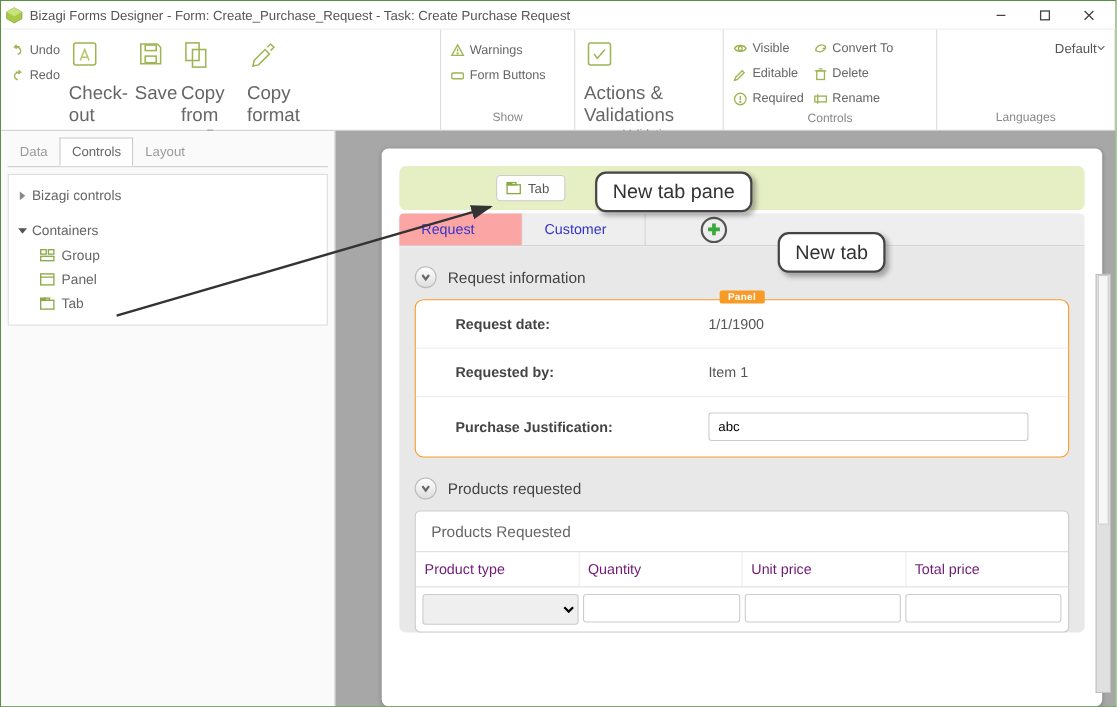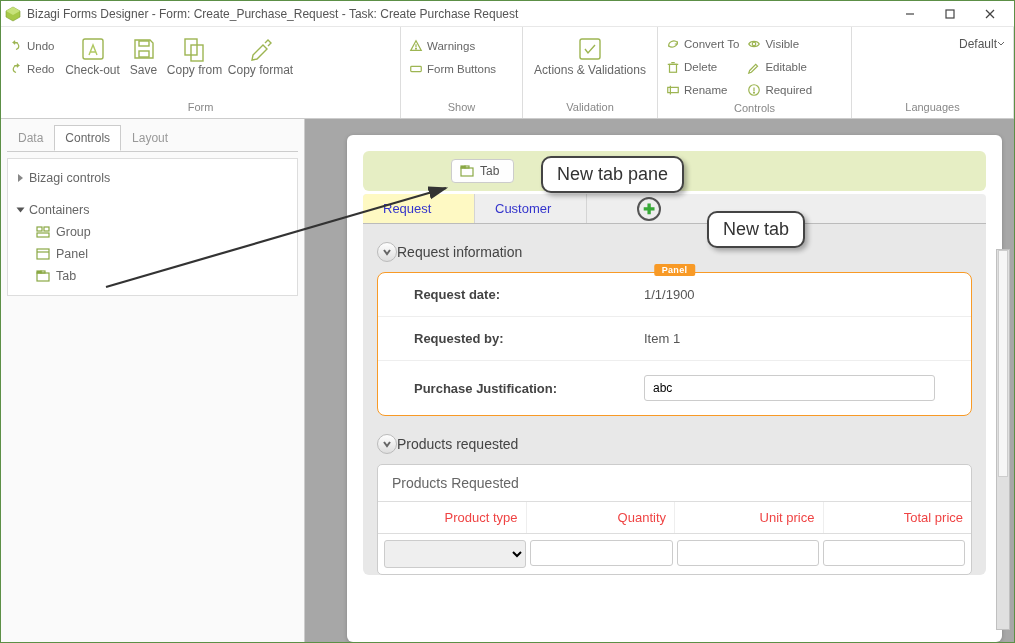--- a/index.html
+++ b/index.html
@@ -13,21 +13,21 @@
   .titlebar .winbtn { width: 40px; height: 24px; display: flex; align-items: center; justify-content: center; cursor: pointer; }
   .titlebar .winbtn svg { width: 10px; height: 10px; stroke: #444; stroke-width: 1.2; fill: none; }
 
   
   .ribbon { height: 92px; border-bottom: 1px solid #ccc; display: flex; background: #fff; }
   .ribgroup { border-right: 1px solid #ddd; display: flex; flex-direction: column; align-items: stretch; }
   .ribgroup .body { flex: 1; display: flex; align-items: flex-start; padding: 4px 8px 0; }
   .ribgroup .label { text-align: center; color: #888; font-size: 11px; height: 18px; line-height: 14px; }
   .ribcol { display: flex; flex-direction: column; align-items: flex-start; padding-right: 8px; font-size: 11.5px; color: #666; gap: 1px;}
   .ribcol .row { display: flex; align-items: center; gap: 4px; cursor: pointer; height: 22px; }
-  .ribbig { display: flex; flex-direction: column; align-items: center; justify-content: center; width: 60px; cursor: pointer; gap: 0; margin-top: 4px; color:#666; font-size:12px;}
+  .ribbig { display: flex; flex-direction: column; justify-content: center; width: 60px; cursor: pointer; gap: 12px; margin-top: 4px; color:#666; font-size:17px;}
   .ribsmallicon { width: 14px; height: 14px; stroke:#9db552; fill:none; stroke-width:1.4; }
   .ribbigicon { width: 28px; height: 28px; stroke:#9db552; fill:none; stroke-width:1.4; }
 
   
   .main { position: absolute; top: 118px; left:0; right:0; bottom:0; display:flex; }
   .sidebar { width: 304px; background:#fafafa; border-right:1px solid #ccc; padding:6px; }
   .tabs { display:flex; border-bottom:1px solid #ccc; margin-bottom:6px;align-items:flex-end; }
   .tabs .tab { padding: 5px 10px; color:#999; border:1px solid transparent; cursor:pointer; font-size:12px;}
   .tabs .tab.active { background:#fff; border-color:#ccc #ccc #fff; border-style:solid; color:#666; border-width:1px; }
   .panelbox { background:#fff; border:1px solid #ddd; padding:8px; font-size:12.5px; color:#666;}
@@ -36,43 +36,43 @@
   .tree-caret.open { transform: rotate(90deg); border-left-color:#555;}
   .tree-child { padding-left: 20px; display:flex; align-items:center; gap:6px; padding-top:4px; padding-bottom:4px; cursor:pointer;}
   .tabicon { width:14px; height:14px; }
 
   .canvas { flex:1; background:#a7a7a7; padding: 16px 12px 0 42px; position:relative;}
   .formcard { background:#fff; border-radius:6px; padding:16px; height: 100%; box-shadow: 0 1px 4px rgba(0,0,0,0.2);}
   .greenstrip { background:#e6eec4; border-radius:6px; padding:8px; display:flex; align-items:center; margin-bottom:3px;}
   .tabchip { background:#fefefe; border:1px solid #ccc; border-radius:4px; padding:4px 14px 4px 8px; display:flex; align-items:center; gap:6px; margin-left:80px; cursor:pointer; color:#555;}
   .formtabs { display:flex; align-items:center; background:#eee; border-bottom:1px solid #bbb; border-radius:4px 4px 0 0;}
   .formtab { padding:7px 20px; cursor:pointer; color:#3434cc; font-size:13px; border-right:1px solid #d4d4d4; width: 112px; }
-  .formtab.active { background:#fef9c3; color:#3434cc; font-weight:500; border-radius:4px 0 0 0;}
+  .formtab.active { background:#fca5a5; color:#3434cc; font-weight:500; border-radius:4px 0 0 0;}
   .addtab { width:24px; height:24px; display:flex; align-items:center; justify-content:center; margin-left: 50px; cursor:pointer;}
   .addtab-ring { border:2.5px solid #555; border-radius:50%; width:28px; height:24px; display:flex; align-items:center; justify-content:center;}
   .plus { font-size:14px; color:#38a938; font-weight:bold;}
 
   .formbody { background:#e8e8e8; padding:14px 14px 0; border-radius:0 0 6px 6px;}
-  .collapser { display:flex; align-items:center; padding:4px 0 10px; color:#444; font-size:14px;}
+  .collapser { display:flex; align-items:center; gap:10px; padding:4px 0 10px; color:#444; font-size:14px;}
   .chev { width:20px; height:20px; border-radius:50%; background:linear-gradient(#fefefe,#dedede); border:1px solid #bbb; display:flex; align-items:center; justify-content:center;}
   .chev svg{ width:10px;height:10px; stroke:#666; stroke-width:2; fill:none;}
 
   .orangepanel { background:#fff; border:1.5px solid #f89a26; border-radius:8px; padding:0; position:relative;}
   .orangebadge { position:absolute; top:-9px; left:50%; transform:translateX(-50%); background:#f89a26; color:#fff; font-size:9px; padding:1px 8px; border-radius:2px; font-weight:bold; letter-spacing:0.3px;}
   .fieldrow { display:flex; border-bottom:1px solid #eee; padding:14px 36px; align-items:center;}
   .fieldrow:last-child{border-bottom:none;}
   .fieldrow .lbl { width: 230px; font-weight:bold; color:#444; font-size:13px;}
   .fieldrow .val { flex:1; color:#555; font-size:13px;}
   .fieldrow input { flex:1; border:1px solid #ccc; border-radius:3px; padding:5px 8px; font-size:12px;}
 
   .productsblock{ margin-top:14px;}
   .gridwrap{ background:#fff; border:1px solid #ccc; border-radius:5px; padding:0; }
   .gridhead{ padding:10px 14px; color:#666; font-size:14px; border-bottom:1px solid #ddd;}
   .gridcols{ display:flex; border-bottom:1px solid #ddd;}
-  .gridcols .gc{ flex:1; text-align:right; padding:8px; color:#ef4444; font-size:13px; border-right:1px solid #eee;}
+  .gridcols .gc{ flex:1; text-align:left; padding:8px; color:#701a75; font-size:13px; border-right:1px solid #eee;}
   .gridcols .gc:last-child{border-right:none;}
   .gridinputs{ display:flex; padding:6px; gap:4px;}
   .gridinputs .gi{ flex:1;}
   .gridinputs select, .gridinputs input{ width:100%; border:1px solid #ccc; border-radius:3px; padding:5px; font-size:12px;}
 
   
   .callout { position:absolute; background:#fff; border:2px solid #444; border-radius:10px; padding:6px 14px; font-size:18px; color:#333; box-shadow: 3px 3px 5px rgba(0,0,0,0.3); z-index:50;}
   
   
   .arrowsvg { position:absolute; top:0; left:0; pointer-events:none; z-index:40;}
@@ -192,61 +192,61 @@
         </div>
     </div>
     <div class="label">Validation</div>
   </div>
 
   <div class="ribgroup" style="flex:0 0 194px">
     <div class="body">
       <div class="ribcol" style="padding-top:2px">
         <div class="row">
             <svg class="ribsmallicon" viewBox="0 0 16 16">
+              <path d="M2 8 C4 4 12 4 14 8 C12 12 4 12 2 8 Z"></path>
+              <circle cx="8" cy="8" r="2"></circle>
+            </svg>
+            <span>Visible</span>
+          </div>
+        <div class="row">
+            <svg class="ribsmallicon" viewBox="0 0 16 16">
+              <path d="M3 12 l7-7 2 2 -7 7 -3 1 z"></path>
+            </svg>
+            <span>Editable</span>
+          </div>
+        <div class="row">
+            <svg class="ribsmallicon" viewBox="0 0 16 16">
+              <circle cx="8" cy="8" r="6"></circle>
+              <line x1="8" y1="5" x2="8" y2="9"></line>
+              <circle cx="8" cy="11" r="0.5" fill="#9db552"></circle>
+            </svg>
+            <span>Required</span>
+          </div>
+      </div>
+      <div class="ribcol" style="padding-top:2px">
+        <div class="row">
+            <svg class="ribsmallicon" viewBox="0 0 16 16">
               <path d="M3 11 a6 6 0 0 1 10-5 M13 5 l0 3 -3 0 M13 5 a6 6 0 0 1 -10 5"></path>
             </svg>
             <span>Convert To</span>
           </div>
         <div class="row">
             <svg class="ribsmallicon" viewBox="0 0 16 16">
               <rect x="4" y="5" width="8" height="9"></rect>
               <line x1="2" y1="5" x2="14" y2="5"></line>
               <line x1="6" y1="3" x2="10" y2="3"></line>
             </svg>
             <span>Delete</span>
           </div>
         <div class="row">
             <svg class="ribsmallicon" viewBox="0 0 16 16">
               <rect x="2" y="5" width="12" height="6"></rect>
               <line x1="5" y1="3" x2="5" y2="13"></line>
             </svg>
             <span>Rename</span>
-          </div>
-      </div>
-      <div class="ribcol" style="padding-top:2px">
-        <div class="row">
-            <svg class="ribsmallicon" viewBox="0 0 16 16">
-              <path d="M2 8 C4 4 12 4 14 8 C12 12 4 12 2 8 Z"></path>
-              <circle cx="8" cy="8" r="2"></circle>
-            </svg>
-            <span>Visible</span>
-          </div>
-        <div class="row">
-            <svg class="ribsmallicon" viewBox="0 0 16 16">
-              <path d="M3 12 l7-7 2 2 -7 7 -3 1 z"></path>
-            </svg>
-            <span>Editable</span>
-          </div>
-        <div class="row">
-            <svg class="ribsmallicon" viewBox="0 0 16 16">
-              <circle cx="8" cy="8" r="6"></circle>
-              <line x1="8" y1="5" x2="8" y2="9"></line>
-              <circle cx="8" cy="11" r="0.5" fill="#9db552"></circle>
-            </svg>
-            <span>Required</span>
           </div>
       </div>
     </div>
     <div class="label">Controls</div>
   </div>
 
   <div class="ribgroup" style="flex:1">
     <div class="body" style="justify-content:flex-end">
       <div class="row" style="margin-top:6px; cursor:pointer;"><span>Default</span><svg width="8" height="8" viewBox="0 0 8 8">
             <path d="M1 2 l3 3 3-3" fill="none" stroke="#666"></path>

